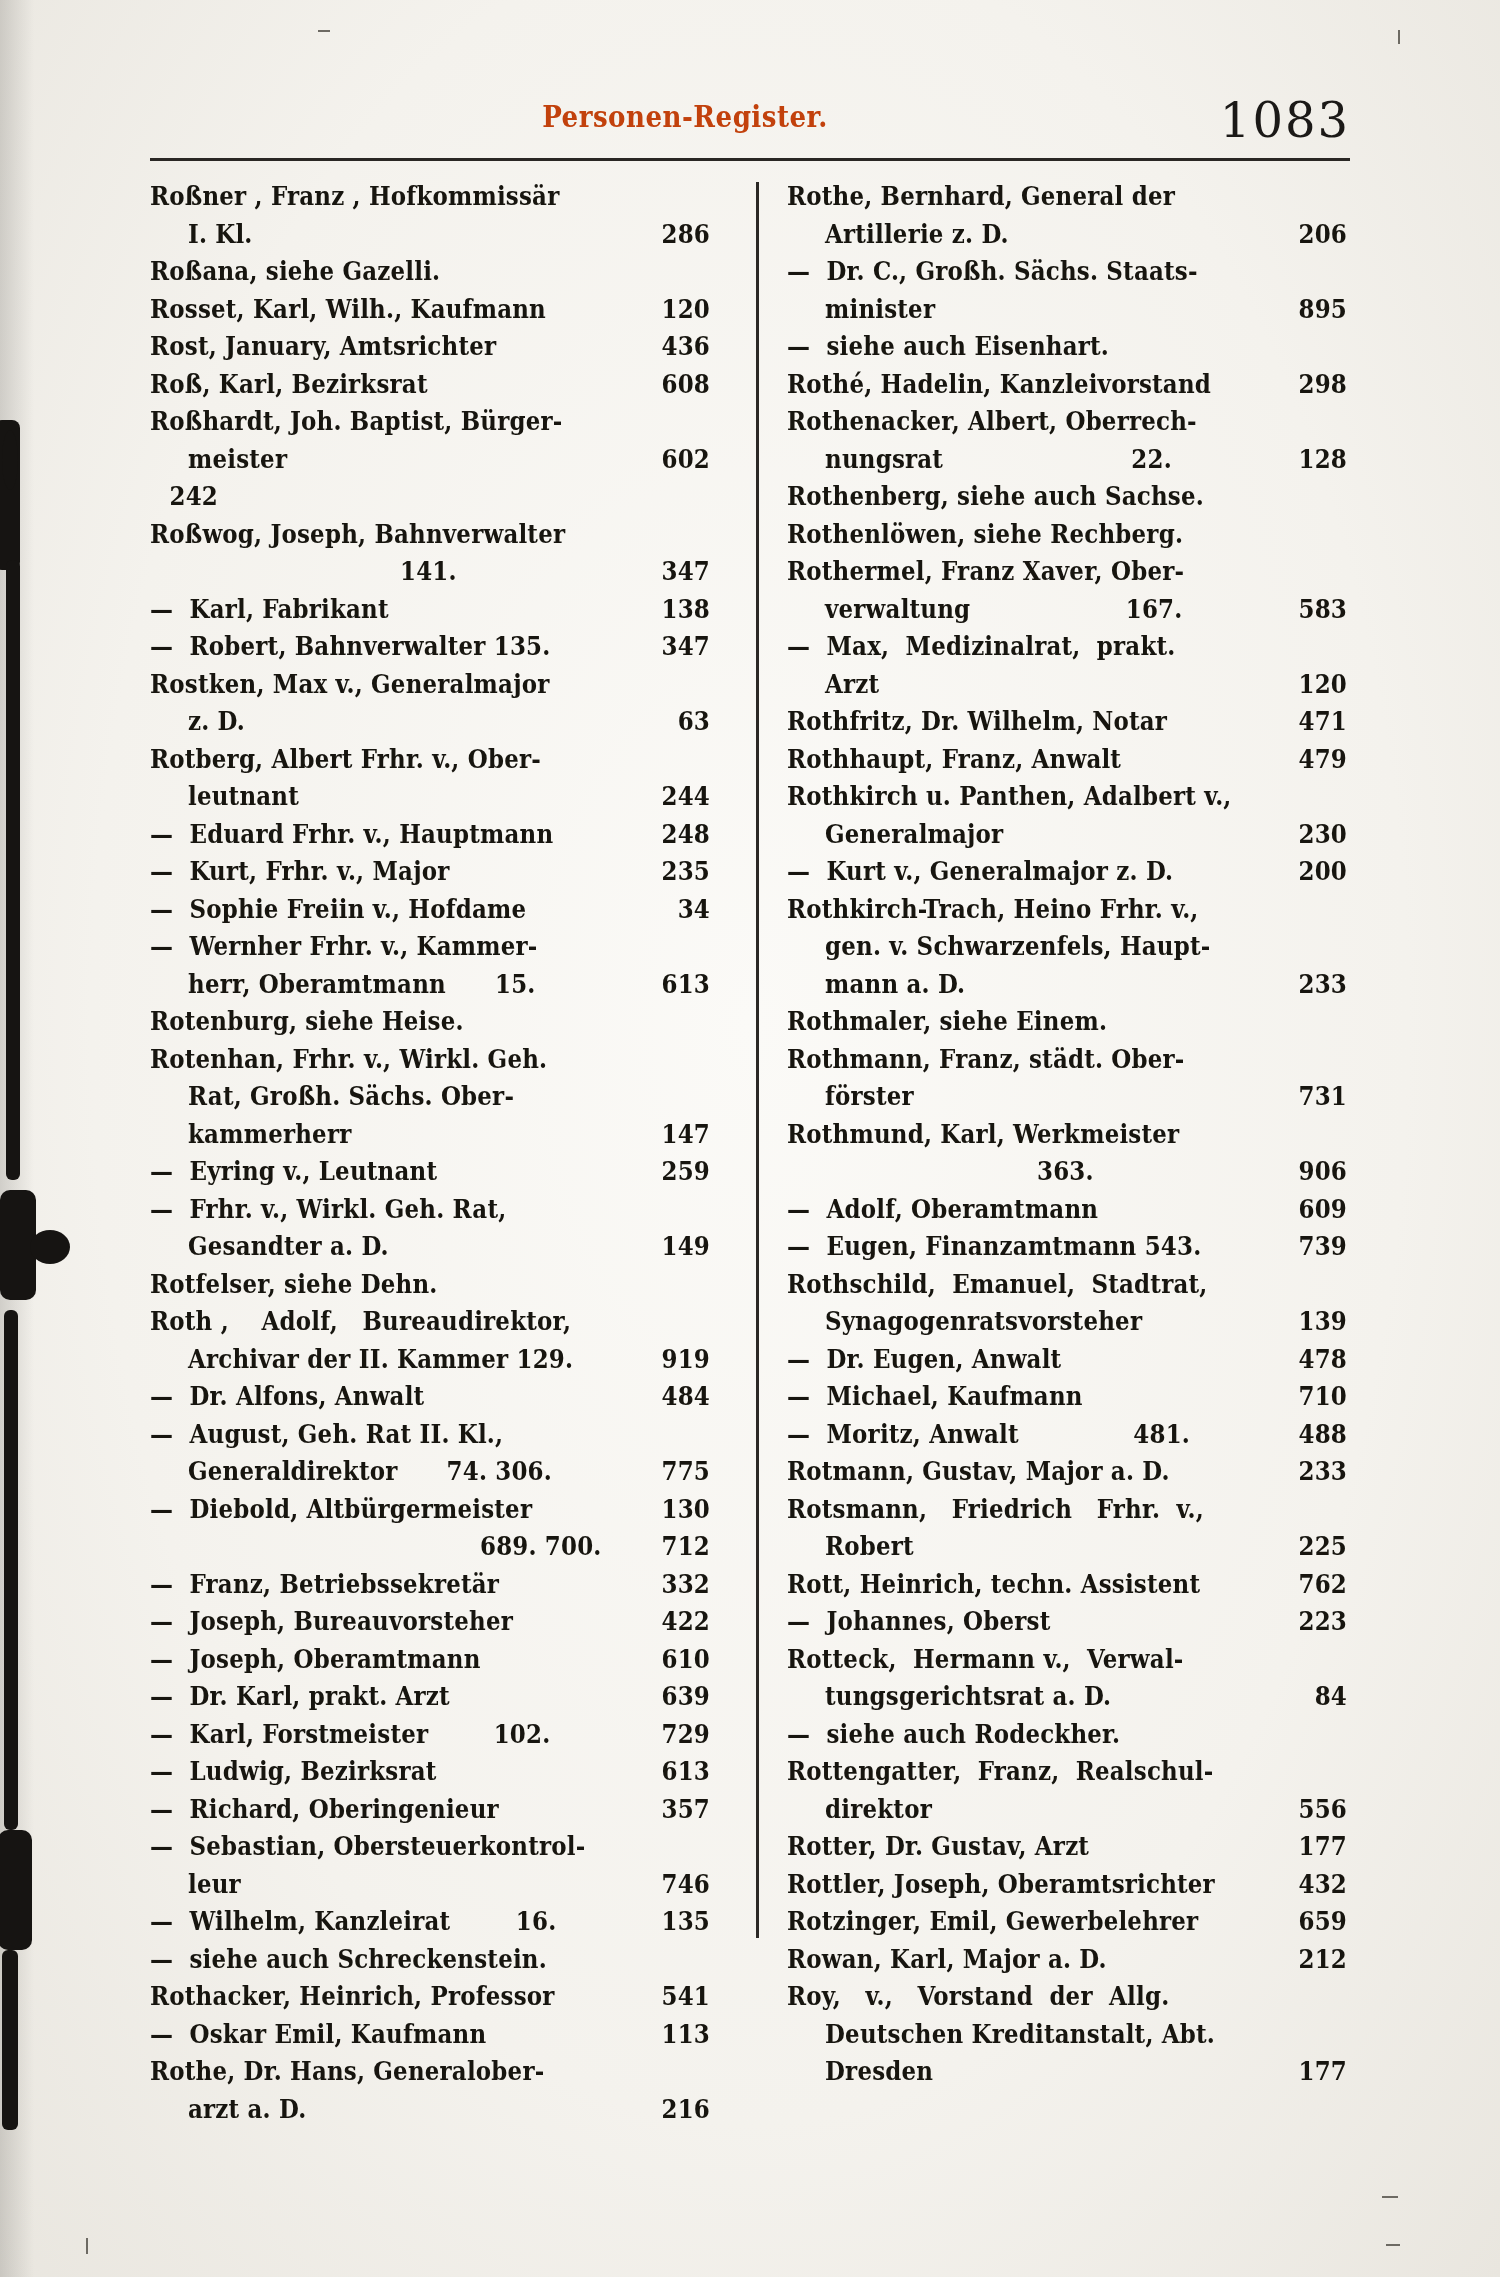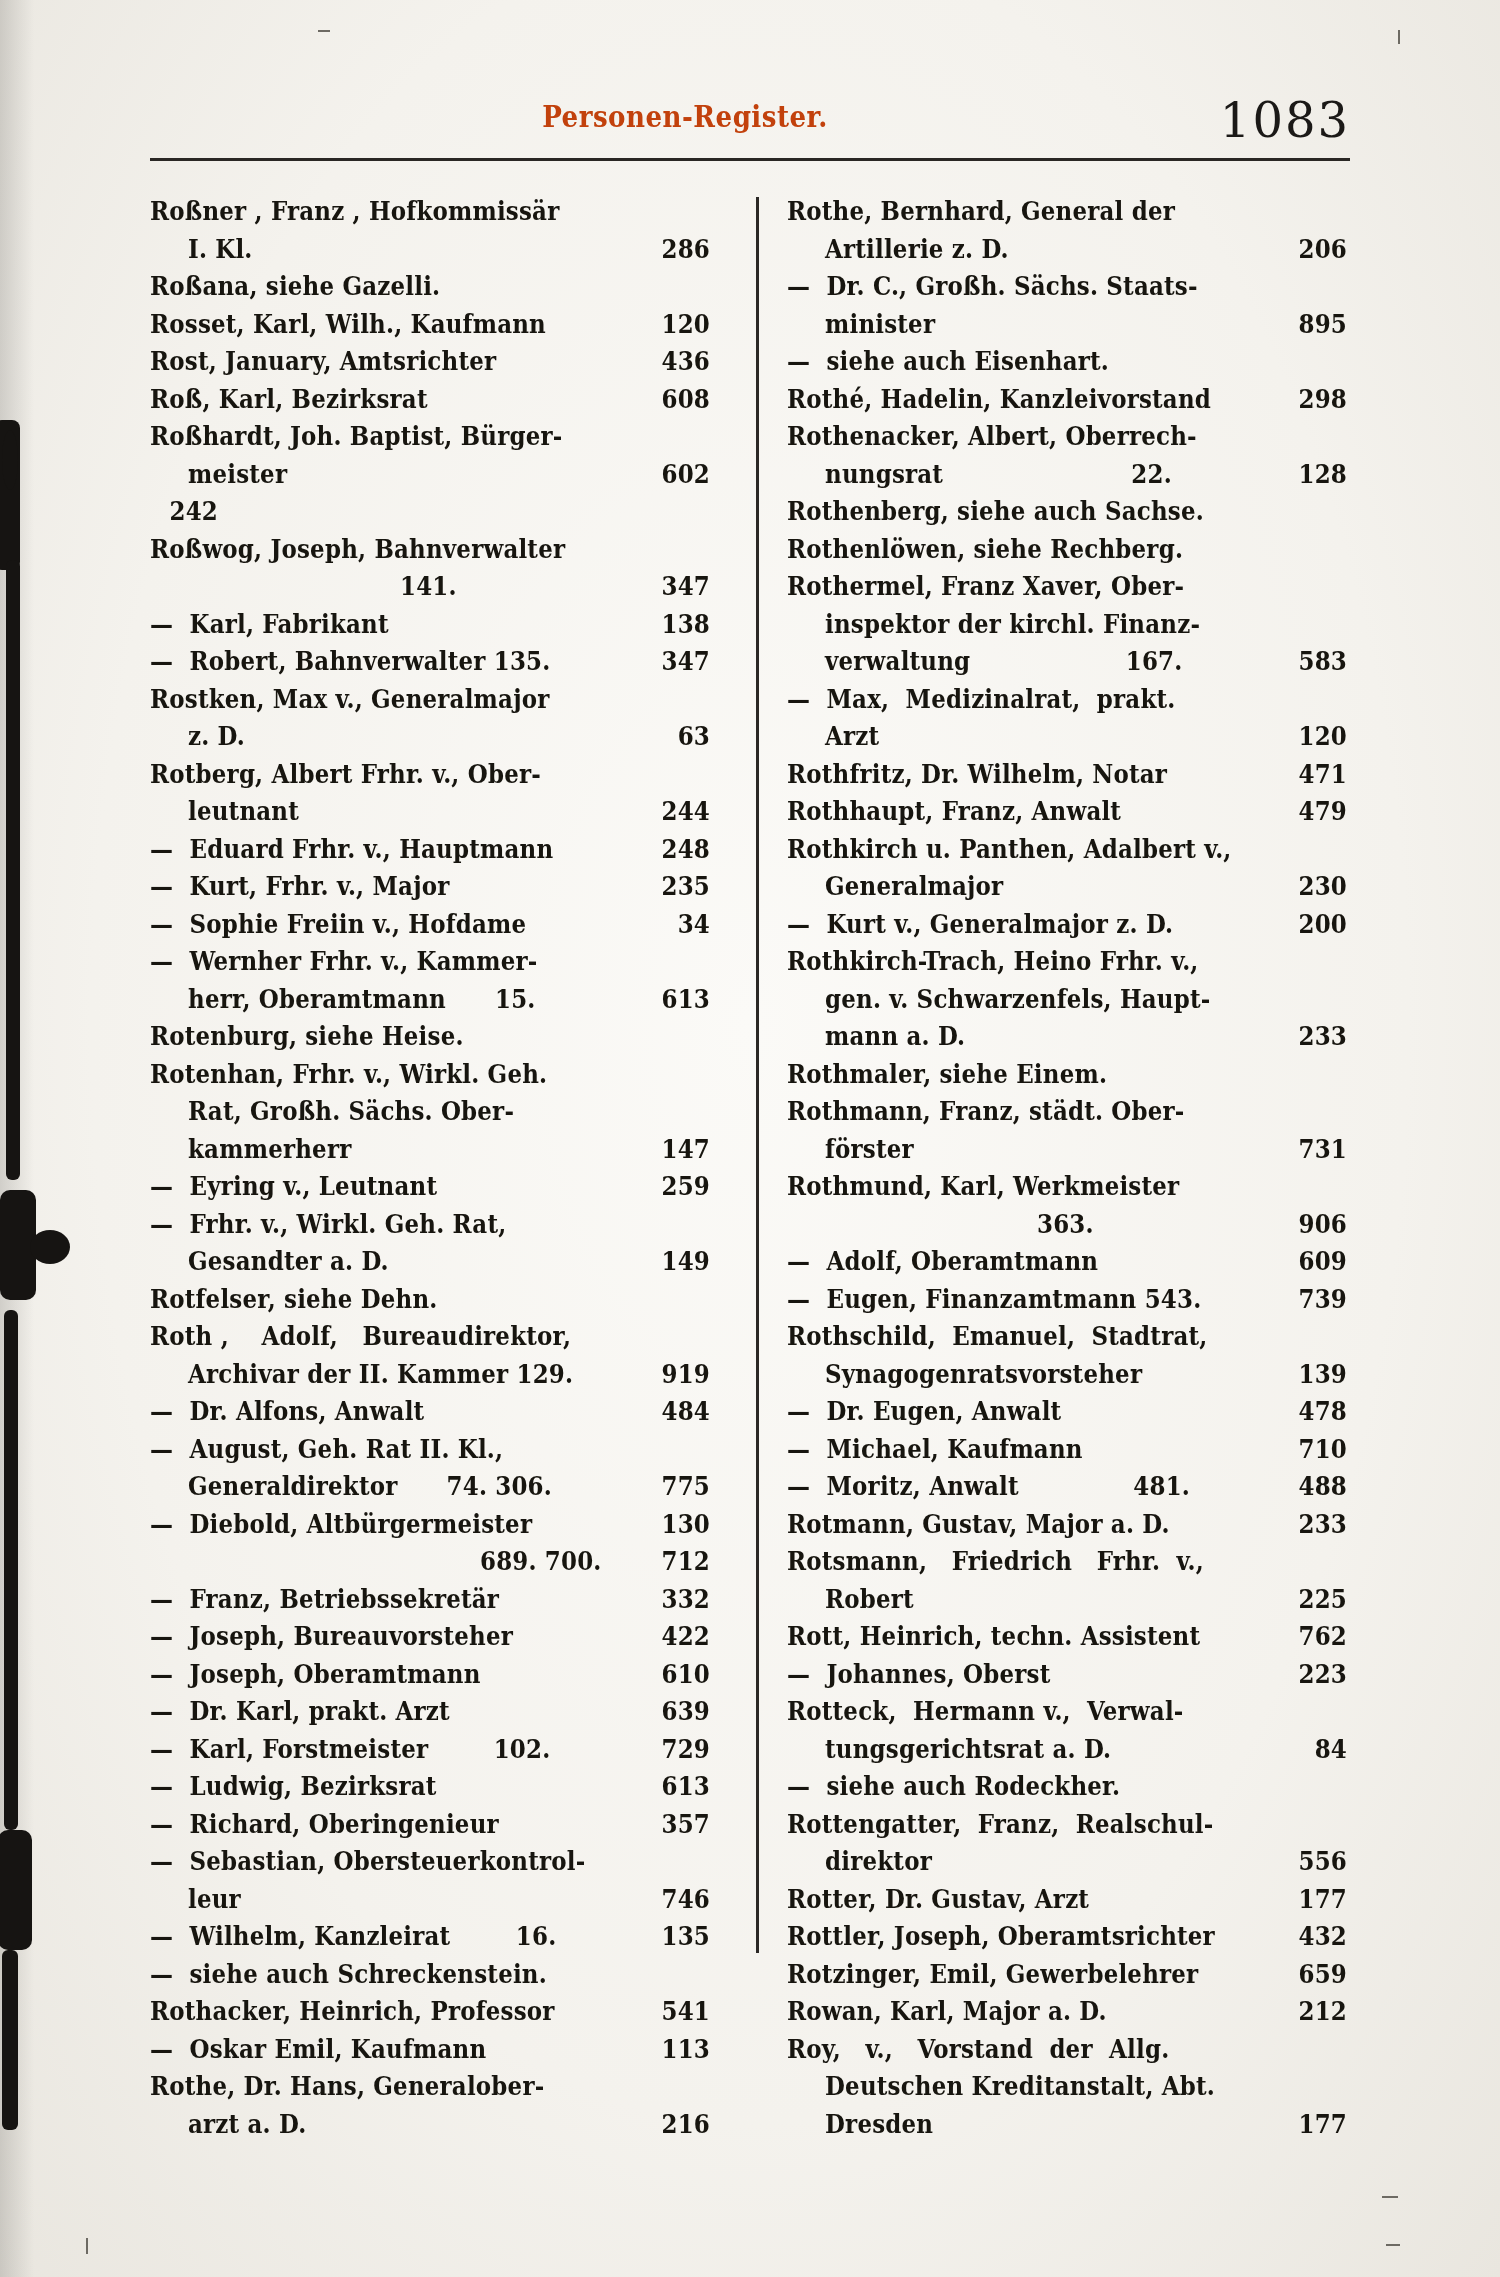--- a/index.html
+++ b/index.html
@@ -78,21 +78,21 @@
   .rule {
     position: absolute;
     left: 0;
     top: 62px;
     width: 1200px;
     height: 3px;
     background: #2a2724;
   }
   .columns {
     position: relative;
-    margin-top: 23px;
+    margin-top: 8px;
     display: flex;
     width: 1200px;
   }
   .col {
     position: relative;
     width: 560px;
   }
   .col.left { padding-right: 18px; }
   .divider {
     width: 3px;
@@ -413,24 +413,20 @@
           </div>
           <div class="entry fr ind-1">
             <span class="txt">Rothenlöwen, siehe Rechberg.</span>
             <span class="pg"></span>
           </div>
           <div class="entry fr ind-1">
             <span class="txt">Rothermel, Franz Xaver, Ober-</span>
             <span class="pg"></span>
           </div>
           <div class="entry fr ind-2">
-            <span class="txt">inspektor der kirchl. Finanz-</span>
-            <span class="pg"></span>
-          </div>
-          <div class="entry fr ind-2">
             <span class="txt">verwaltung                   167.</span>
             <span class="pg">583</span>
           </div>
           <div class="entry fr ind-1">
             <span class="txt">—  Max,  Medizinalrat,  prakt.</span>
             <span class="pg"></span>
           </div>
           <div class="entry fr ind-2">
             <span class="txt">Arzt</span>
             <span class="pg">120</span>

